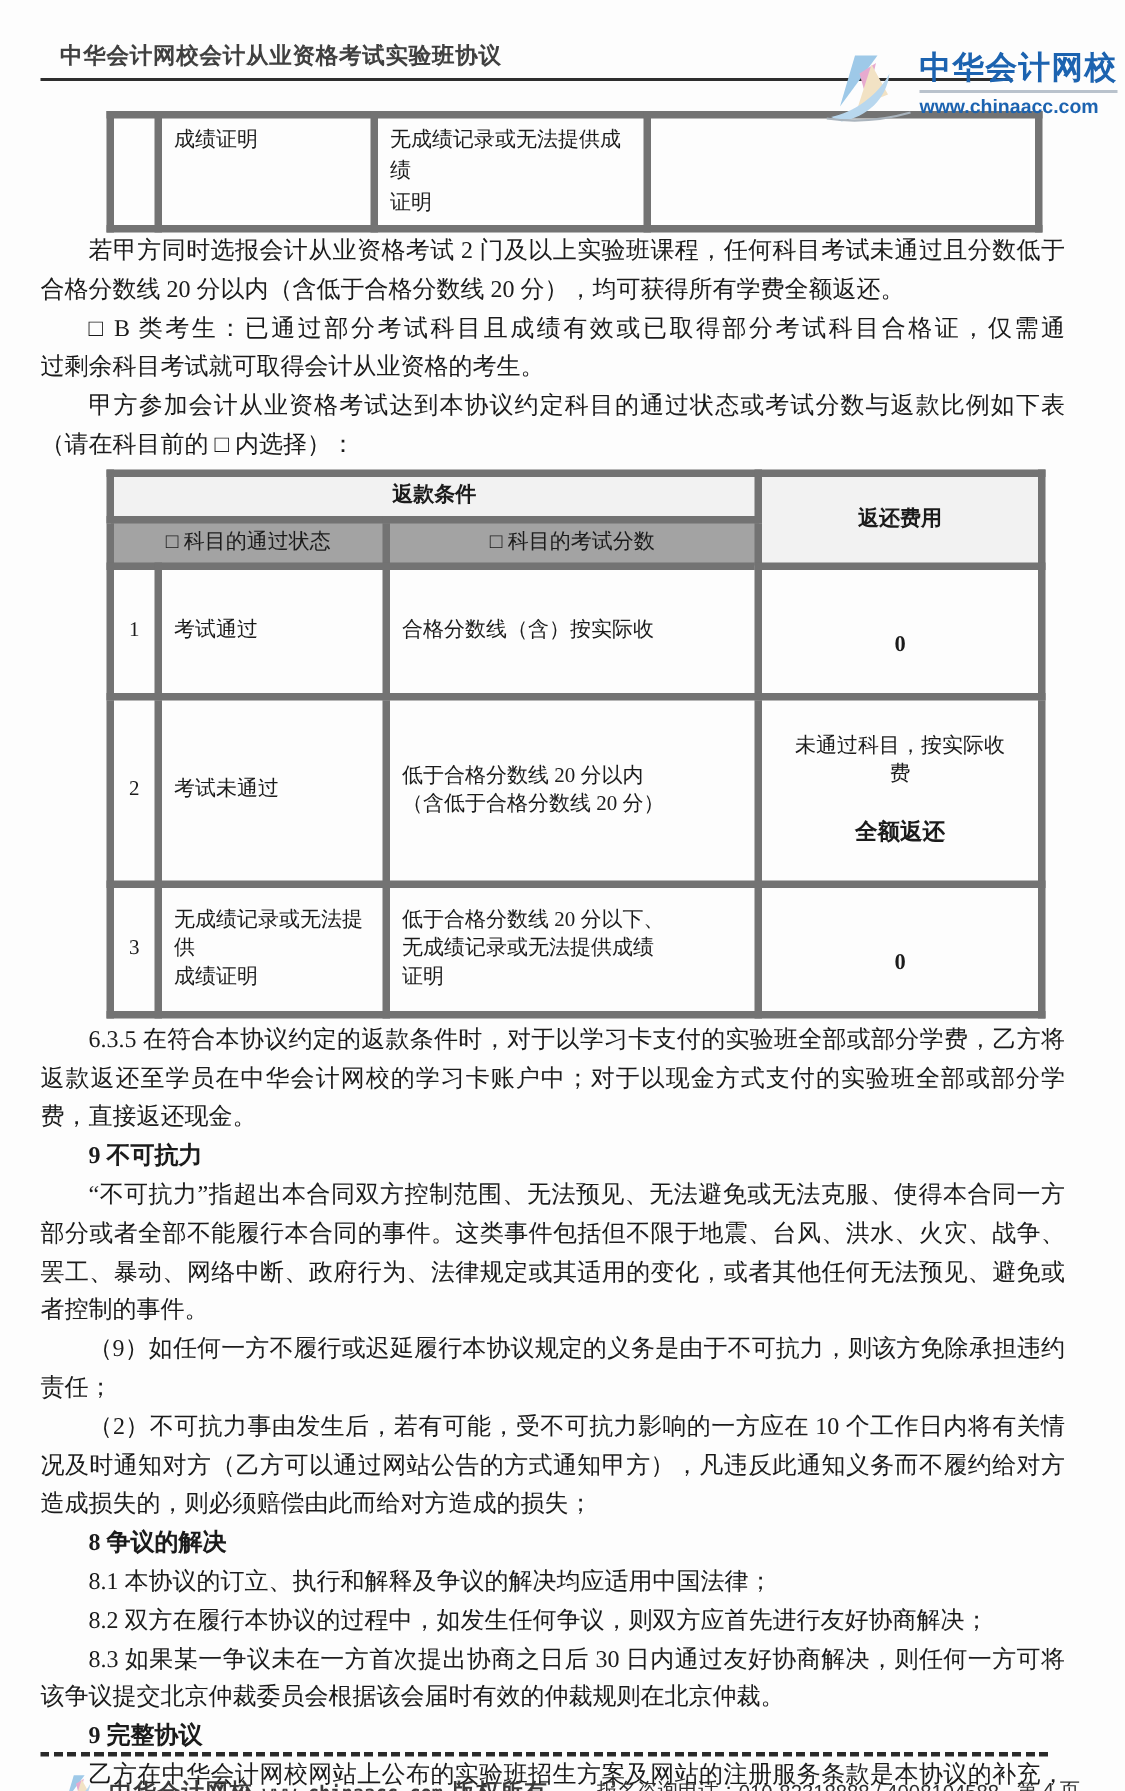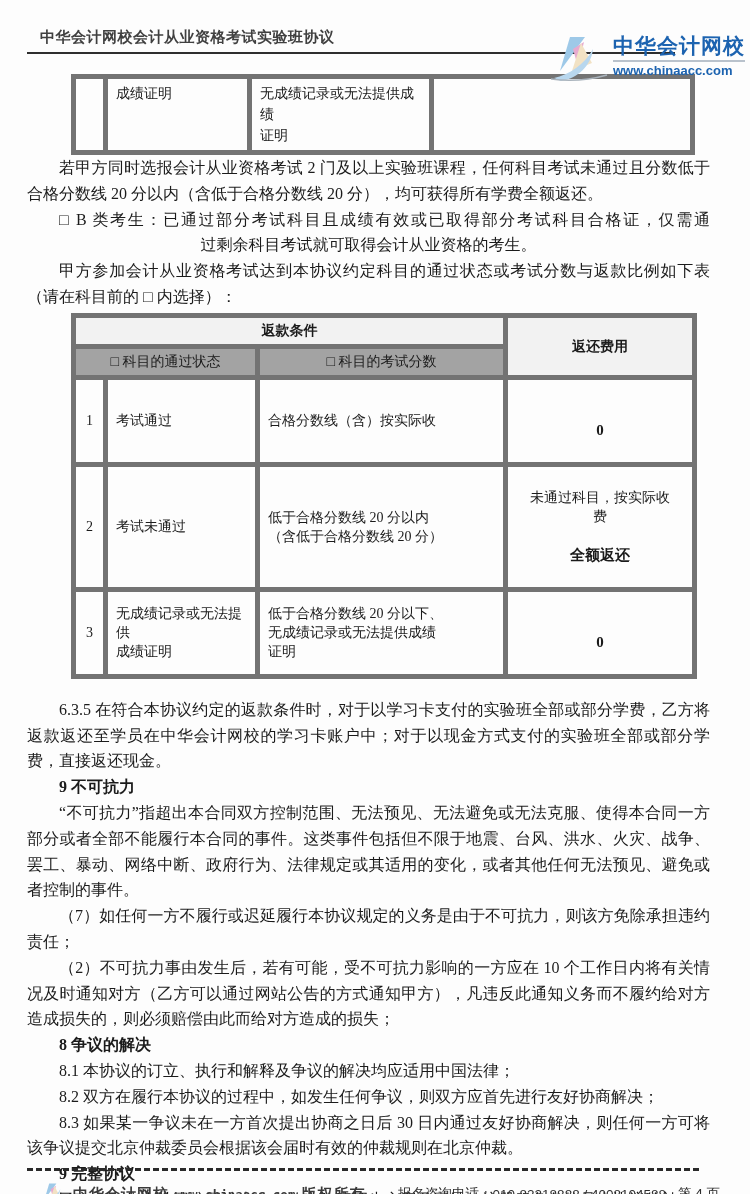--- a/index.html
+++ b/index.html
@@ -28,30 +28,30 @@
     font-family:"Liberation Sans",sans-serif;font-weight:bold;font-size:13px;
     color:var(--brand,#1c63b0);border-top:2px solid #b9c2cc;padding-top:1px;margin-top:2px;
   }
 
   
   .content{padding:0 40px 0 27px;}
   .para,.sec-heading{
     font-size:16px;line-height:25.8px;text-align:justify;text-indent:2em;margin:0;
   }
   .sec-heading{font-weight:bold;}
-  .para-center{font-size:16px;line-height:25.8px;text-align:center;text-indent:0;margin:0;}
+  .para-center{font-size:16px;line-height:25.8px;text-indent:0;margin:0;}
   .line-stretch{text-align-last:justify;}
 
   
   table{border-collapse:collapse;table-layout:fixed;margin-left:44px;}
   td{border:5px solid #737373;font-size:14px;line-height:19px;padding:2px 5px;
      vertical-align:middle;white-space:pre-line;}
   .carryover{width:619px;margin-top:20px;}
   .carryover td{vertical-align:top;padding:4px 8px;height:48px;line-height:21px;}
-  .refund{width:621px;margin-top:3px;margin-bottom:18px;}
+  .refund{width:621px;margin-top:3px;margin-bottom:2px;}
   .refund .th{background:#f2f2f2;text-align:center;font-weight:bold;height:22px;}
   .refund .th2{background:#a3a3a3;text-align:center;font-weight:normal;height:22px;}
   .num-cell{text-align:center;}
   .status-cell,.score-cell{text-align:left;padding-left:8px;}
   .fee-cell{text-align:center;padding:2px 10px;}
   .fee-main{white-space:pre-line;}
   .fee-bold{font-weight:bold;font-size:15px;line-height:21px;}
 
   
   .footer{position:absolute;left:27px;right:30px;bottom:16px;}
@@ -164,21 +164,21 @@
           <div class="fee-bold">0</div>
         </td>
       </tr>
     </tbody>
       </table>
 
     <div>
         <div class="para">6.3.5 在符合本协议约定的返款条件时，对于以学习卡支付的实验班全部或部分学费，乙方将返款返还至学员在中华会计网校的学习卡账户中；对于以现金方式支付的实验班全部或部分学费，直接返还现金。</div>
         <div class="sec-heading">9 不可抗力</div>
         <div class="para">“不可抗力”指超出本合同双方控制范围、无法预见、无法避免或无法克服、使得本合同一方部分或者全部不能履行本合同的事件。这类事件包括但不限于地震、台风、洪水、火灾、战争、罢工、暴动、网络中断、政府行为、法律规定或其适用的变化，或者其他任何无法预见、避免或者控制的事件。</div>
-        <div class="para">（7）如任何一方不履行或迟延履行本协议规定的义务是由于不可抗力，则该方免除承担违约责任；</div>
+        <div class="para">（9）如任何一方不履行或迟延履行本协议规定的义务是由于不可抗力，则该方免除承担违约责任；</div>
         <div class="para">（2）不可抗力事由发生后，若有可能，受不可抗力影响的一方应在 10 个工作日内将有关情况及时通知对方（乙方可以通过网站公告的方式通知甲方），凡违反此通知义务而不履约给对方造成损失的，则必须赔偿由此而给对方造成的损失；</div>
         <div class="sec-heading">8 争议的解决</div>
         <div class="para">8.1 本协议的订立、执行和解释及争议的解决均应适用中国法律；</div>
         <div class="para">8.2 双方在履行本协议的过程中，如发生任何争议，则双方应首先进行友好协商解决；</div>
         <div class="para">8.3 如果某一争议未在一方首次提出协商之日后 30 日内通过友好协商解决，则任何一方可将该争议提交北京仲裁委员会根据该会届时有效的仲裁规则在北京仲裁。</div>
         <div class="sec-heading">9 完整协议</div>
         <div class="para">乙方在中华会计网校网站上公布的实验班招生方案及网站的注册服务条款是本协议的补充，惟该等招生方案及网站注册服务条款与本协议有不同之处的，则以本协议的约定为准。</div>
       </div>
 
   </div>

